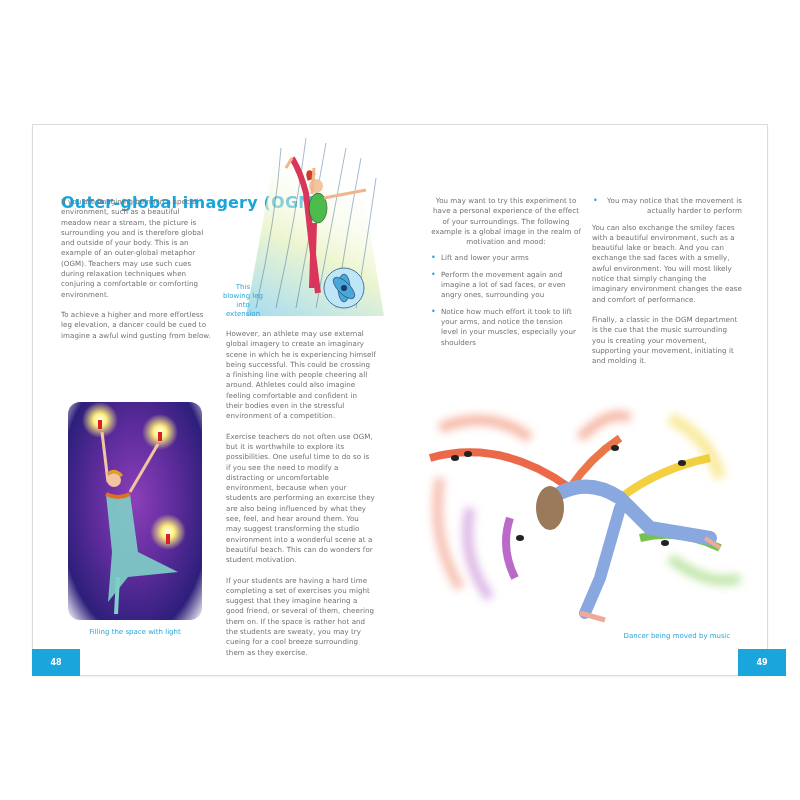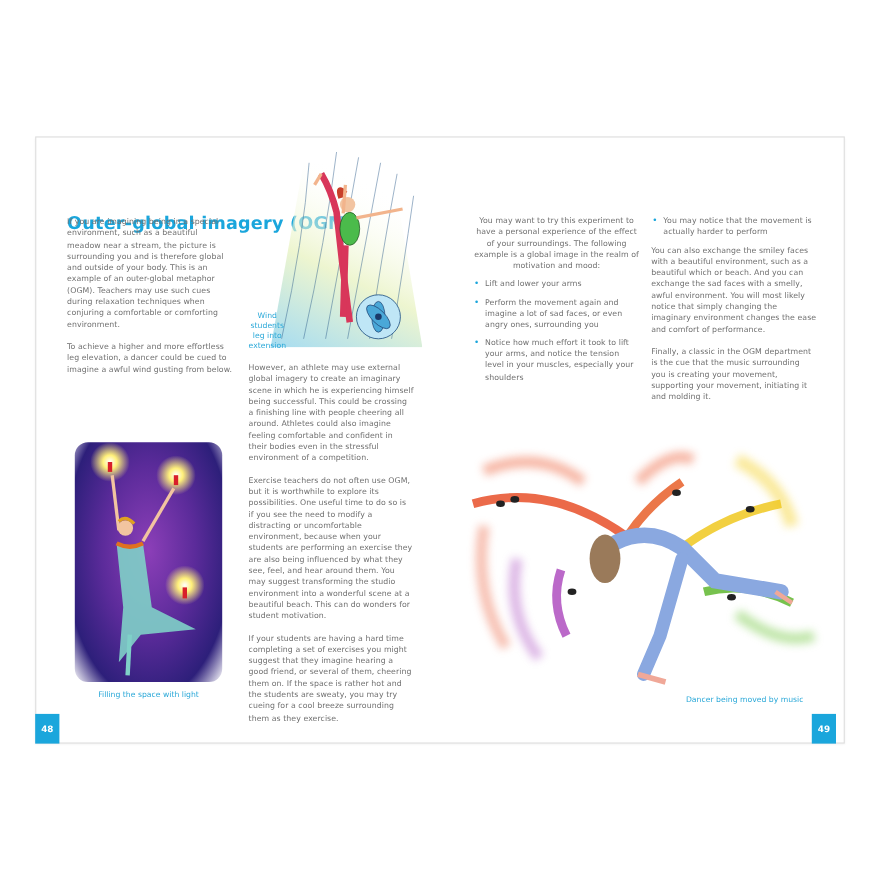--- a/index.html
+++ b/index.html
@@ -1,21 +1,21 @@
 <!DOCTYPE html>
 <html><head>
 <meta charset="utf-8">
 <style>
   html, body { margin:0; padding:0; background:#ffffff; }
   body { width:800px; height:800px; position:relative; overflow:hidden;
          font-family:"DejaVu Sans", sans-serif; color:#6d6d6d; }
   .spread { position:absolute; left:32px; top:124px; width:736px; height:552px;
             background:#ffffff; border:1px solid #dcdcdc; box-sizing:border-box;
             box-shadow: 0 1px 2px rgba(0,0,0,0.06); }
-  .page-no { position:absolute; width:22px; height:27px; background:#1aa6dc; color:#fff;
+  .page-no { position:absolute; width:48px; height:27px; background:#1aa6dc; color:#fff;
              font-size:8px; font-weight:bold; display:flex; align-items:center; justify-content:center; }
   .pn-left { left:32px; top:649px; }
   .pn-right { left:738px; top:649px; }
   .txt { position:absolute; font-size:7.1px; line-height:10.3px; color:#707070; letter-spacing:0.05px; }
   .txt p { margin:0 0 10px 0; }
   .heading { position:absolute; left:61px; top:193px; font-size:16px; font-weight:bold; color:#1aa6dc; letter-spacing:0.2px; }
   .caption { position:absolute; font-size:7px; line-height:9px; color:#2aa8d8; text-align:center; }
   ul.bullets { list-style:none; margin:0; padding:0; }
   ul.bullets li { position:relative; padding-left:11px; margin-bottom:6px; }
   ul.bullets li::before { content:"•"; position:absolute; left:1px; top:0; color:#1aa6dc; font-size:8px; }
@@ -60,21 +60,21 @@
     <path d="M76 56 L78 30" stroke="#f2b48c" stroke-width="3"></path>
     <path d="M78 85 L76 150" stroke="#d8365a" stroke-width="6"></path>
     <g transform="translate(108 150)">
       <circle r="20" fill="#bfe6f6" stroke="#2a5a8a" stroke-width="0.8"></circle>
       <ellipse rx="6" ry="14" fill="#4aa8d8" stroke="#1a3a6a" stroke-width="0.6"></ellipse>
       <ellipse rx="14" ry="6" fill="#4aa8d8" stroke="#1a3a6a" stroke-width="0.6" transform="rotate(45)"></ellipse>
       <circle r="3" fill="#1a3a6a"></circle>
     </g>
   </svg>
 </div>
-<div class="caption" style="left:222px; top:283px; width:42px;">Wind students leg into extension</div>
+<div class="caption" style="left:222px; top:283px; width:42px;">This blowing leg into extension</div>
 
 <div class="illus" style="left:68px; top:402px; width:134px; height:218px; border-radius:12px; background:radial-gradient(ellipse at 50% 45%, #8c3fb8 0%, #5b2b9a 45%, #2d1f7a 80%, #ffffff 100%);">
   <svg width="134" height="218" viewBox="0 0 134 218">
     <defs>
       <radialGradient id="glow">
           <stop offset="0" stop-color="#ffffff"></stop>
           <stop offset="0.35" stop-color="#fff07a"></stop>
           <stop offset="1" stop-color="#fff07a" stop-opacity="0"></stop>
         </radialGradient>
     </defs>
@@ -106,24 +106,24 @@
 <div class="txt" style="left:430px; top:196px; width:152px;">
   <p style="margin-bottom:6px;text-align:center;">You may want to try this experiment to have a personal experience of the effect of your surroundings. The following example is a global image in the realm of motivation and mood:</p>
   <ul class="bullets">
     <li>Lift and lower your arms</li>
     <li>Perform the movement again and imagine a lot of sad faces, or even angry ones, surrounding you</li>
     <li>Notice how much effort it took to lift your arms, and notice the tension level in your muscles, especially your shoulders</li>
   </ul>
 </div>
 
 <div class="txt" style="left:592px; top:196px; width:150px;">
-  <ul class="bullets" style="margin-bottom:2px;">
+  <ul class="bullets" style="margin-bottom:2px;text-align:right;">
     <li>You may notice that the movement is actually harder to perform</li>
   </ul>
-  <p>You can also exchange the smiley faces with a beautiful environment, such as a beautiful which or beach. And you can exchange the sad faces with a smelly, awful environment. You will most likely notice that simply changing the imaginary environment changes the ease and comfort of performance.</p>
+  <p>You can also exchange the smiley faces with a beautiful environment, such as a beautiful lake or beach. And you can exchange the sad faces with a smelly, awful environment. You will most likely notice that simply changing the imaginary environment changes the ease and comfort of performance.</p>
   <p>Finally, a classic in the OGM department is the cue that the music surrounding you is creating your movement, supporting your movement, initiating it and molding it.</p>
 </div>
 
 <div class="illus" style="left:420px; top:398px; width:340px; height:230px;">
   <svg width="340" height="230" viewBox="0 0 340 230">
     <defs>
       <filter id="blur">
           <feGaussianBlur stdDeviation="4"></feGaussianBlur>
         </filter>
     </defs>

